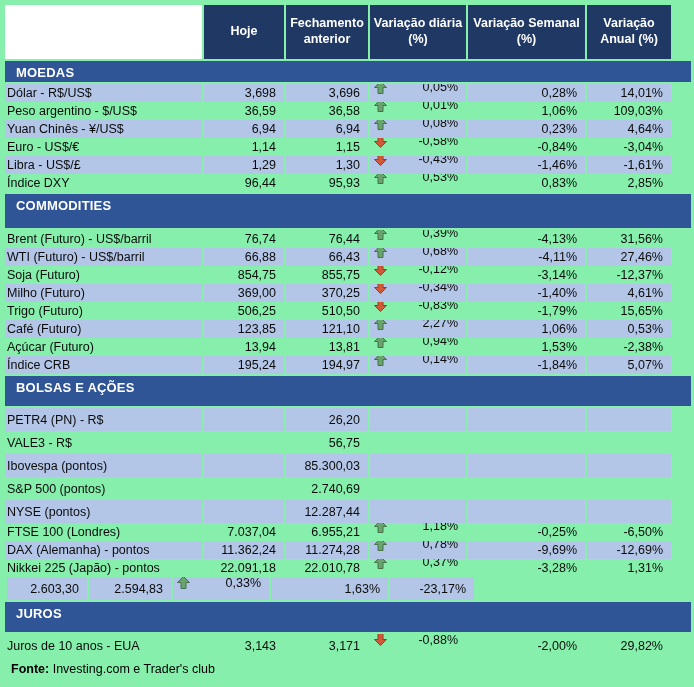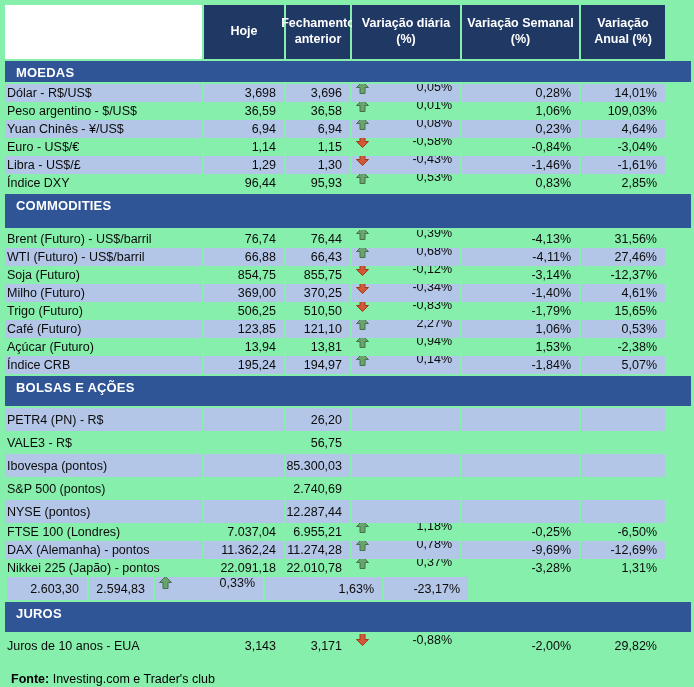--- a/index.html
+++ b/index.html
@@ -16,43 +16,43 @@
   }
   .header-row{display:flex;}
   .hcell{
     background:var(--header-bg);color:#fff;font-weight:bold;
     height:54px;margin-left:2px;box-sizing:border-box;
     display:flex;align-items:center;justify-content:center;
     text-align:center;line-height:1.25;padding:0 3px;font-size:12.5px;
   }
   .w-label{width:197px;}
   .w-hoje{width:80px;}
-  .w-fech{width:64px;}
-  .w-vdia{width:108px;}
+  .w-fech{width:82px;}
+  .w-vdia{width:96px;}
   .w-vsem{width:117px;}
   .w-vanu{width:84px;}
   .corner{background:#fff;margin-left:0;}
   .section-bar{
     width:686px;box-sizing:border-box;margin:2px 0;
     background:var(--section-bg);color:#fff;font-weight:bold;
     font-size:13px;padding:4px 0 0 11px;letter-spacing:.2px;
   }
   .row{display:flex;height:18px;}
   .row.tall{height:23px;}
   .cell{
     box-sizing:border-box;white-space:nowrap;overflow:hidden;
     display:flex;align-items:center;background:transparent;
   }
   .row .cell{margin-left:2px;}
   .row .cell.label{margin-left:0;padding-left:2px;justify-content:flex-start;}
   .cell.num{justify-content:flex-end;padding-right:8px;}
   .cell.vdia{justify-content:space-between;padding:0 8px 12px 3px;}
   .row.stripe .cell{background:var(--stripe-bg);}
   .arrow-box{width:16px;height:15px;display:flex;align-items:center;}
-  .footer{margin-top:15px;padding-left:6px;font-size:12.5px;color:#000;}
+  .footer{margin-top:5px;padding-left:6px;font-size:12.5px;color:#000;}
   .footer .b{font-weight:bold;}
 </style>
 </head>
 <body>
 
 <div class="sheet">
 
   <div class="header-row">
     <div class="hcell w-label corner"></div>
     <div class="hcell w-hoje">Hoje</div>

